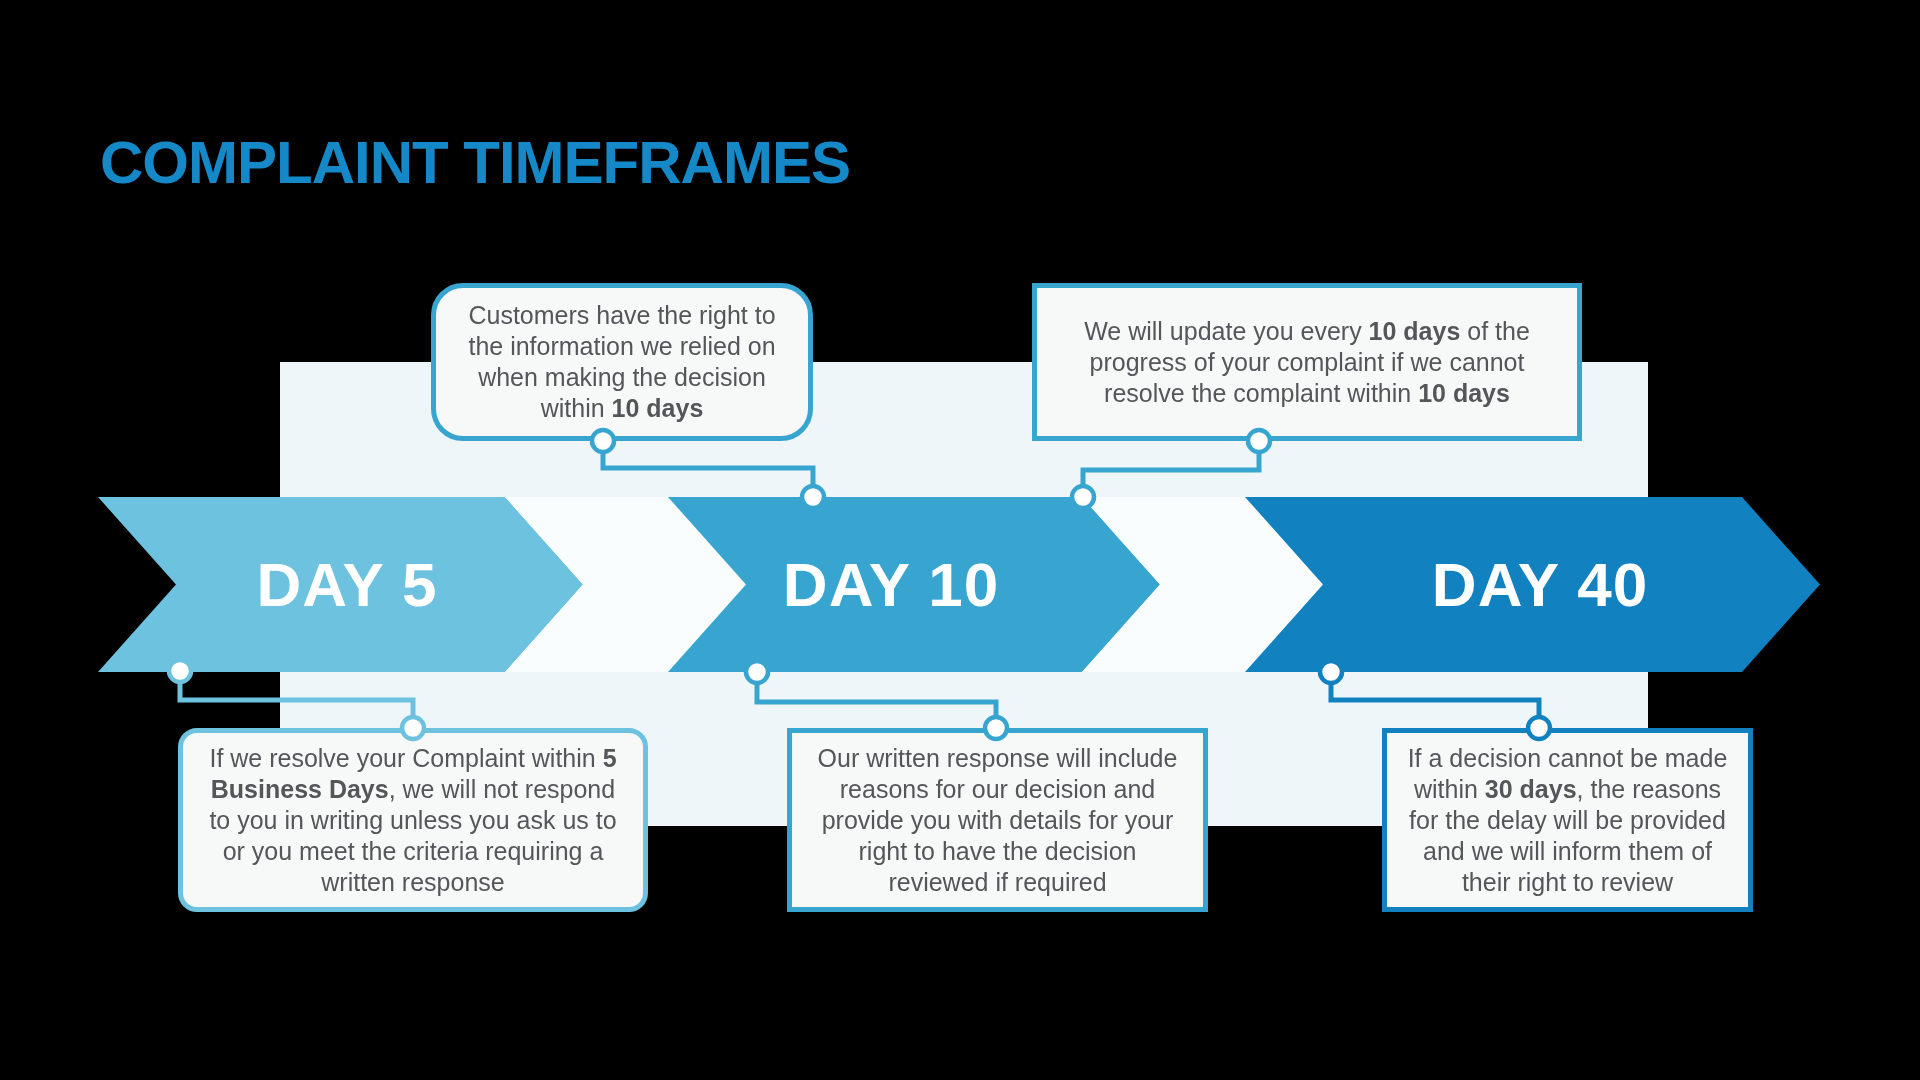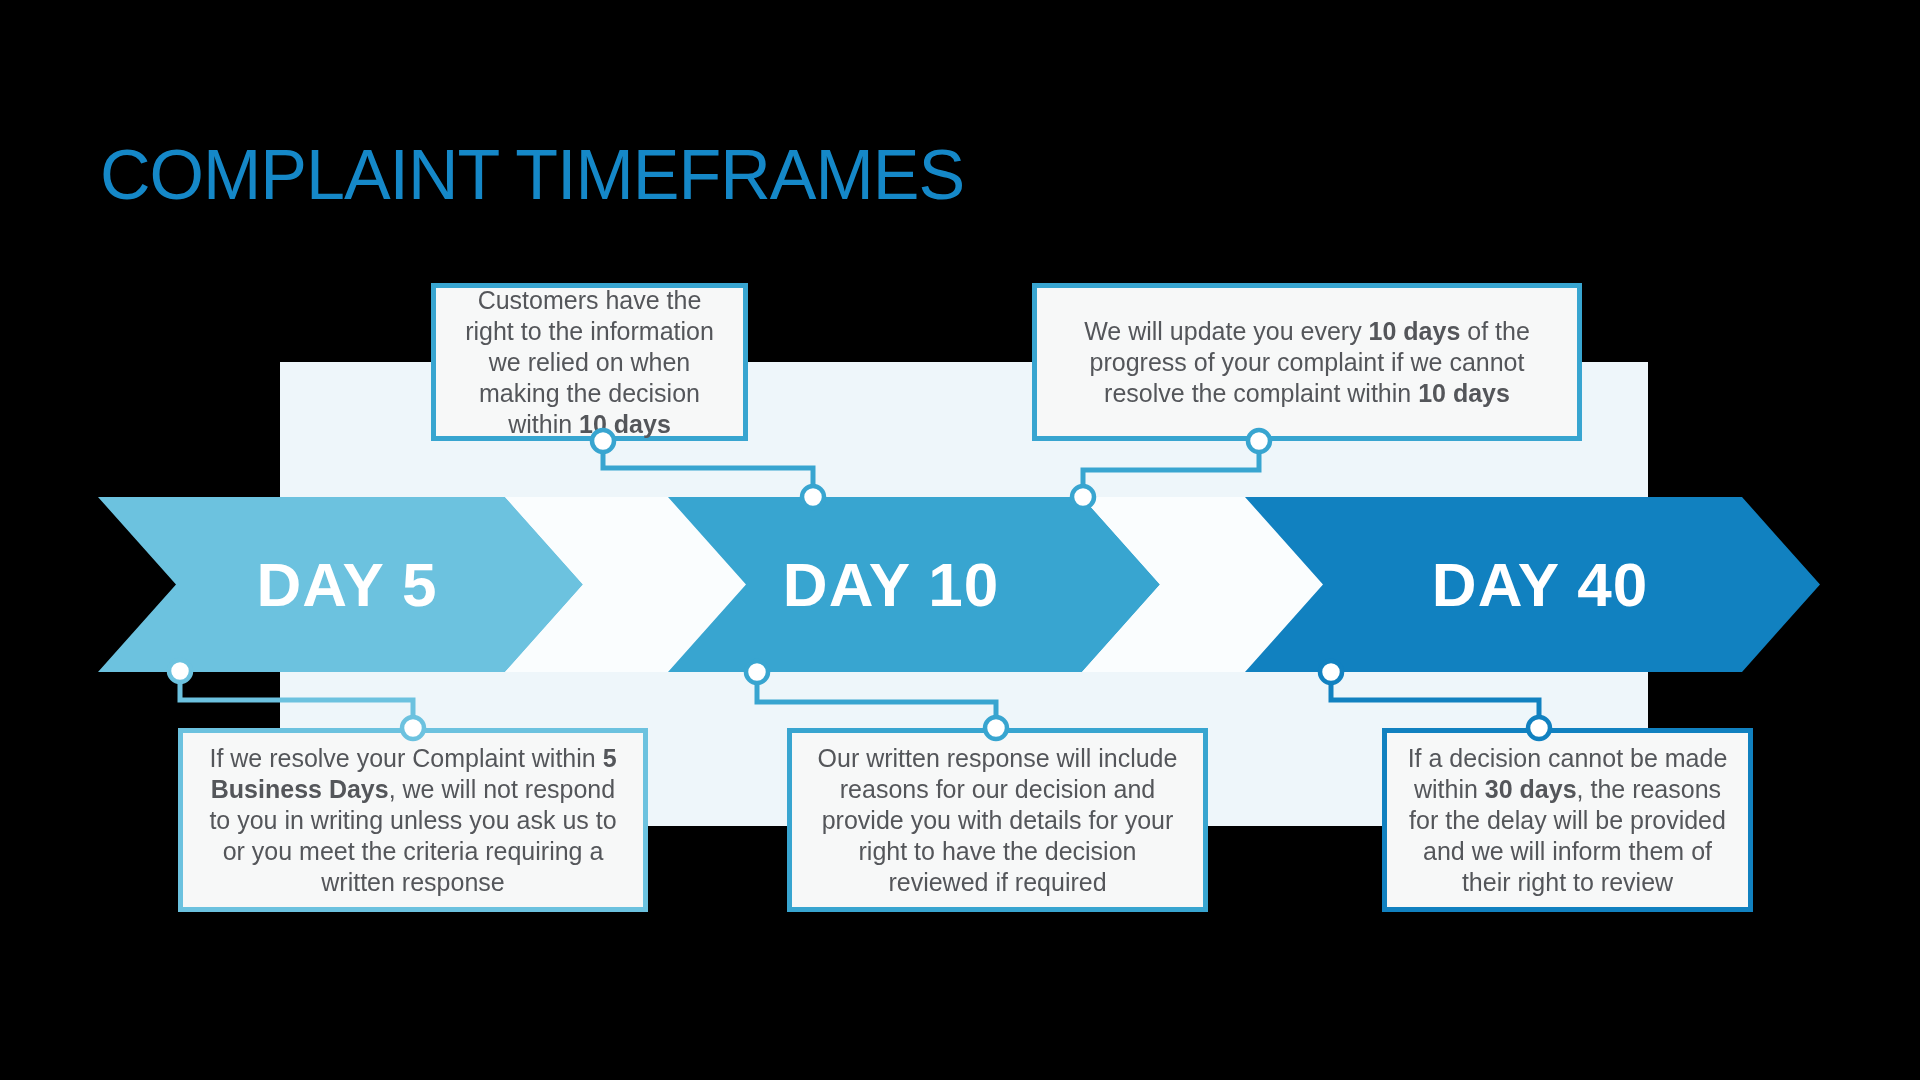--- a/index.html
+++ b/index.html
@@ -4,44 +4,44 @@
 <style>
   html,body{margin:0;padding:0;}
   body{
     width:1920px;height:1080px;
     background:var(--c-bg,#000);
     font-family:"Liberation Sans",sans-serif;
     position:relative;overflow:hidden;
   }
   .title{
     position:absolute;left:100px;top:88px;
-    font-size:70px;font-weight:normal;letter-spacing:-1px;
+    font-size:60px;font-weight:bold;letter-spacing:-1px;
     color:var(--c-title,#1588c8);white-space:nowrap;
   }
   .panel{
     position:absolute;left:280px;top:362px;width:1368px;height:464px;
     background:var(--c-panel,#eef6fa);z-index:1;
   }
   svg.overlay{
     position:absolute;left:0;top:0;width:1920px;height:1080px;
     z-index:5;pointer-events:none;
   }
   .callout{
     position:absolute;z-index:3;box-sizing:border-box;
     background:var(--c-boxfill,#f7f8f8);
     border:5px solid var(--c-day10,#38a5d0);
     display:flex;align-items:center;justify-content:center;
     text-align:center;color:var(--c-text,#54565a);
     font-size:25px;line-height:31px;padding:8px 16px;
   }
   .callout p{margin:0;}
   .callout b{font-weight:bold;}
-  #co-tl{left:431px;top:283px;width:317px;height:158px;}
+  #co-tl{left:431px;top:283px;width:382px;height:158px;border-radius:32px;}
   #co-tr{left:1032px;top:283px;width:550px;height:158px;}
-  #co-bl{left:178px;top:728px;width:470px;height:184px;border-color:var(--c-day5,#6cc2df);}
+  #co-bl{left:178px;top:728px;width:470px;height:184px;border-color:var(--c-day5,#6cc2df);border-radius:19px;}
   #co-bm{left:787px;top:728px;width:421px;height:184px;}
   #co-br{left:1382px;top:728px;width:371px;height:184px;border-color:var(--c-day30,#1181c0);}
   .day-label{
     position:absolute;top:497px;height:175px;width:440px;z-index:6;
     display:flex;align-items:center;justify-content:center;
     color:#fff;font-size:62px;font-weight:bold;letter-spacing:1px;
     pointer-events:none;white-space:nowrap;
   }
   #dl-5{left:127px;}
   #dl-10{left:671px;}

